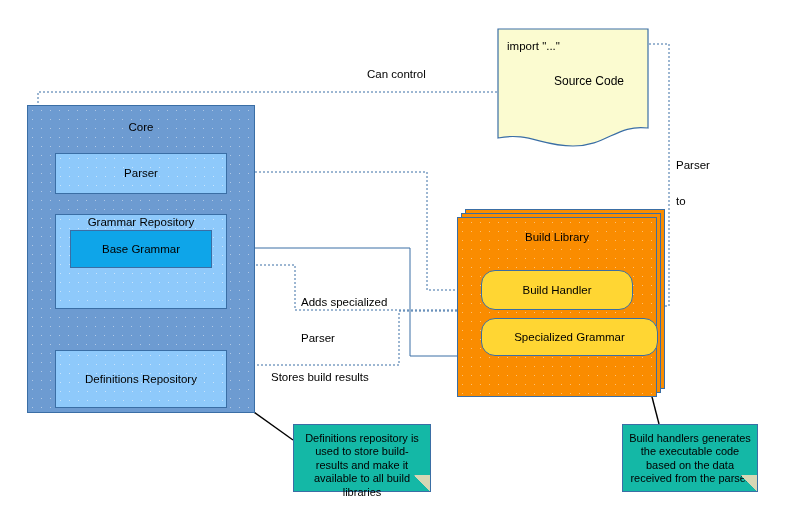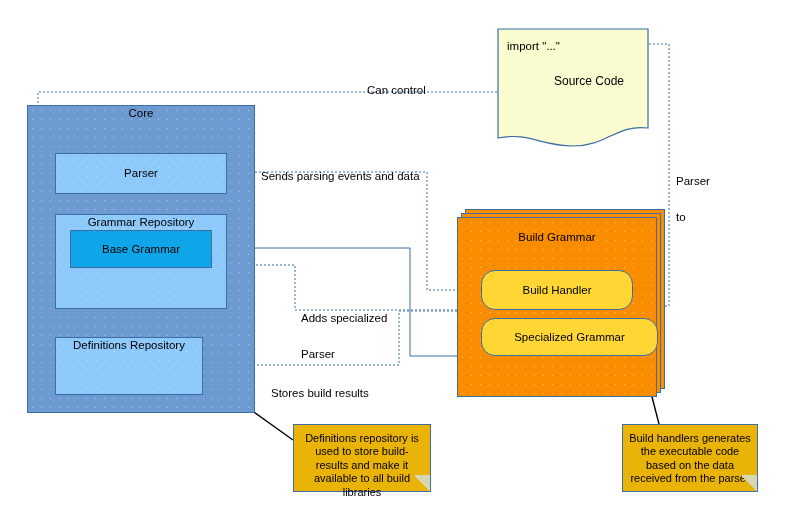--- a/index.html
+++ b/index.html
@@ -40,20 +40,21 @@
   
   #core {
     left: 27px;
     top: 105px;
     width: 228px;
     height: 308px;
     background-color: #6d9bd1;
     background-image: radial-gradient(circle, rgba(255,255,255,0.45) 0.6px, transparent 0.7px);
     background-size: 9px 9px;
     align-items: flex-start;
+    padding-top: 14px;
   }
   .inner-blue {
     background-color: #8ec9fb;
     background-image: radial-gradient(circle, rgba(255,255,255,0.5) 0.6px, transparent 0.7px);
     background-size: 9px 9px;
   }
   #parser {
     left: 55px;
     top: 153px;
     width: 172px;
@@ -70,24 +71,24 @@
   #base-grammar {
     left: 70px;
     top: 230px;
     width: 142px;
     height: 38px;
     background-color: #0ea5e9;
     align-items: center;
   }
   #defs-repo {
     left: 55px;
-    top: 337px;
-    width: 148px;
+    top: 350px;
+    width: 172px;
     height: 58px;
-    align-items: flex-start;
+    align-items: center;
   }
   
   .stack-shadow {
     position: absolute;
     box-sizing: border-box;
     border: 1px solid #3a6ea5;
     background-color: #fa8c00;
   }
   #stack3 { left: 465px; top: 209px; width: 200px; height: 180px; }
   #stack2 { left: 461px; top: 213px; width: 200px; height: 180px; }
@@ -126,21 +127,21 @@
     top: 28px;
     width: 152px;
     height: 122px;
   }
   #src-import { left: 10px; top: 12px; position: absolute; font-size: 11.5px; }
   #src-title { position: absolute; left: 0; top: 46px; width: 184px; text-align: center; font-size: 12px; }
   
   .note {
     position: absolute;
     box-sizing: border-box;
-    background: #eab308;
+    background: #14b8a6;
     border: 1px solid #3a6ea5;
     font-size: 11px;
     color: #000;
     text-align: center;
     line-height: 1.22;
     padding: 7px 6px 6px 6px;
   }
   #note-defs {
     left: 293px;
     top: 424px;
@@ -172,21 +173,20 @@
     height: 16px;
     border-top: 1px solid #3a6ea5;
     clip-path: polygon(0 0, 100% 100%, 0 100%);
     transform: rotate(0deg);
   }
   .edge-label {
     position: absolute;
     font-size: 11.5px;
     color: #000;
     white-space: pre;
-    margin-top: 16px;
   }
   #lbl-can-control { left: 367px; top: 68px; }
   #lbl-sends { left: 261px; top: 154px; }
   #lbl-adds { left: 301px; top: 272px; width: 100px; }
   #lbl-stores { left: 271px; top: 371px; }
   #lbl-refers { left: 676px; top: 135px; width: 50px; }
 </style>
 </head>
 <body>
 
@@ -275,33 +275,32 @@
     <span style="align-self:center;">Base Grammar</span>
   </div>
 
   <div class="node inner-blue" id="defs-repo">
     <span>Definitions Repository</span>
   </div>
 
   <div class="stack-shadow" id="stack3"></div>
   <div class="stack-shadow" id="stack2"></div>
   <div class="node" id="build-library">
-    <span>Build Grammar</span>
+    <span>Build Library</span>
   </div>
 
   <div class="node inner-yellow" id="build-handler">
     <span style="align-self:center;">Build Handler</span>
   </div>
 
   <div class="node inner-yellow" id="specialized-grammar">
     <span style="align-self:center;">Specialized Grammar</span>
   </div>
 
   <div class="edge-label" id="lbl-can-control">Can control</div>
-  <div class="edge-label" id="lbl-sends">Sends parsing events and data</div>
   <div class="edge-label" id="lbl-adds">
     <div>Adds specialized</div>
     <div>Parser</div>
   </div>
   <div class="edge-label" id="lbl-stores">Stores build results</div>
   <div class="edge-label" id="lbl-refers">
     <div>Parser</div>
     <div>to</div>
   </div>
 

